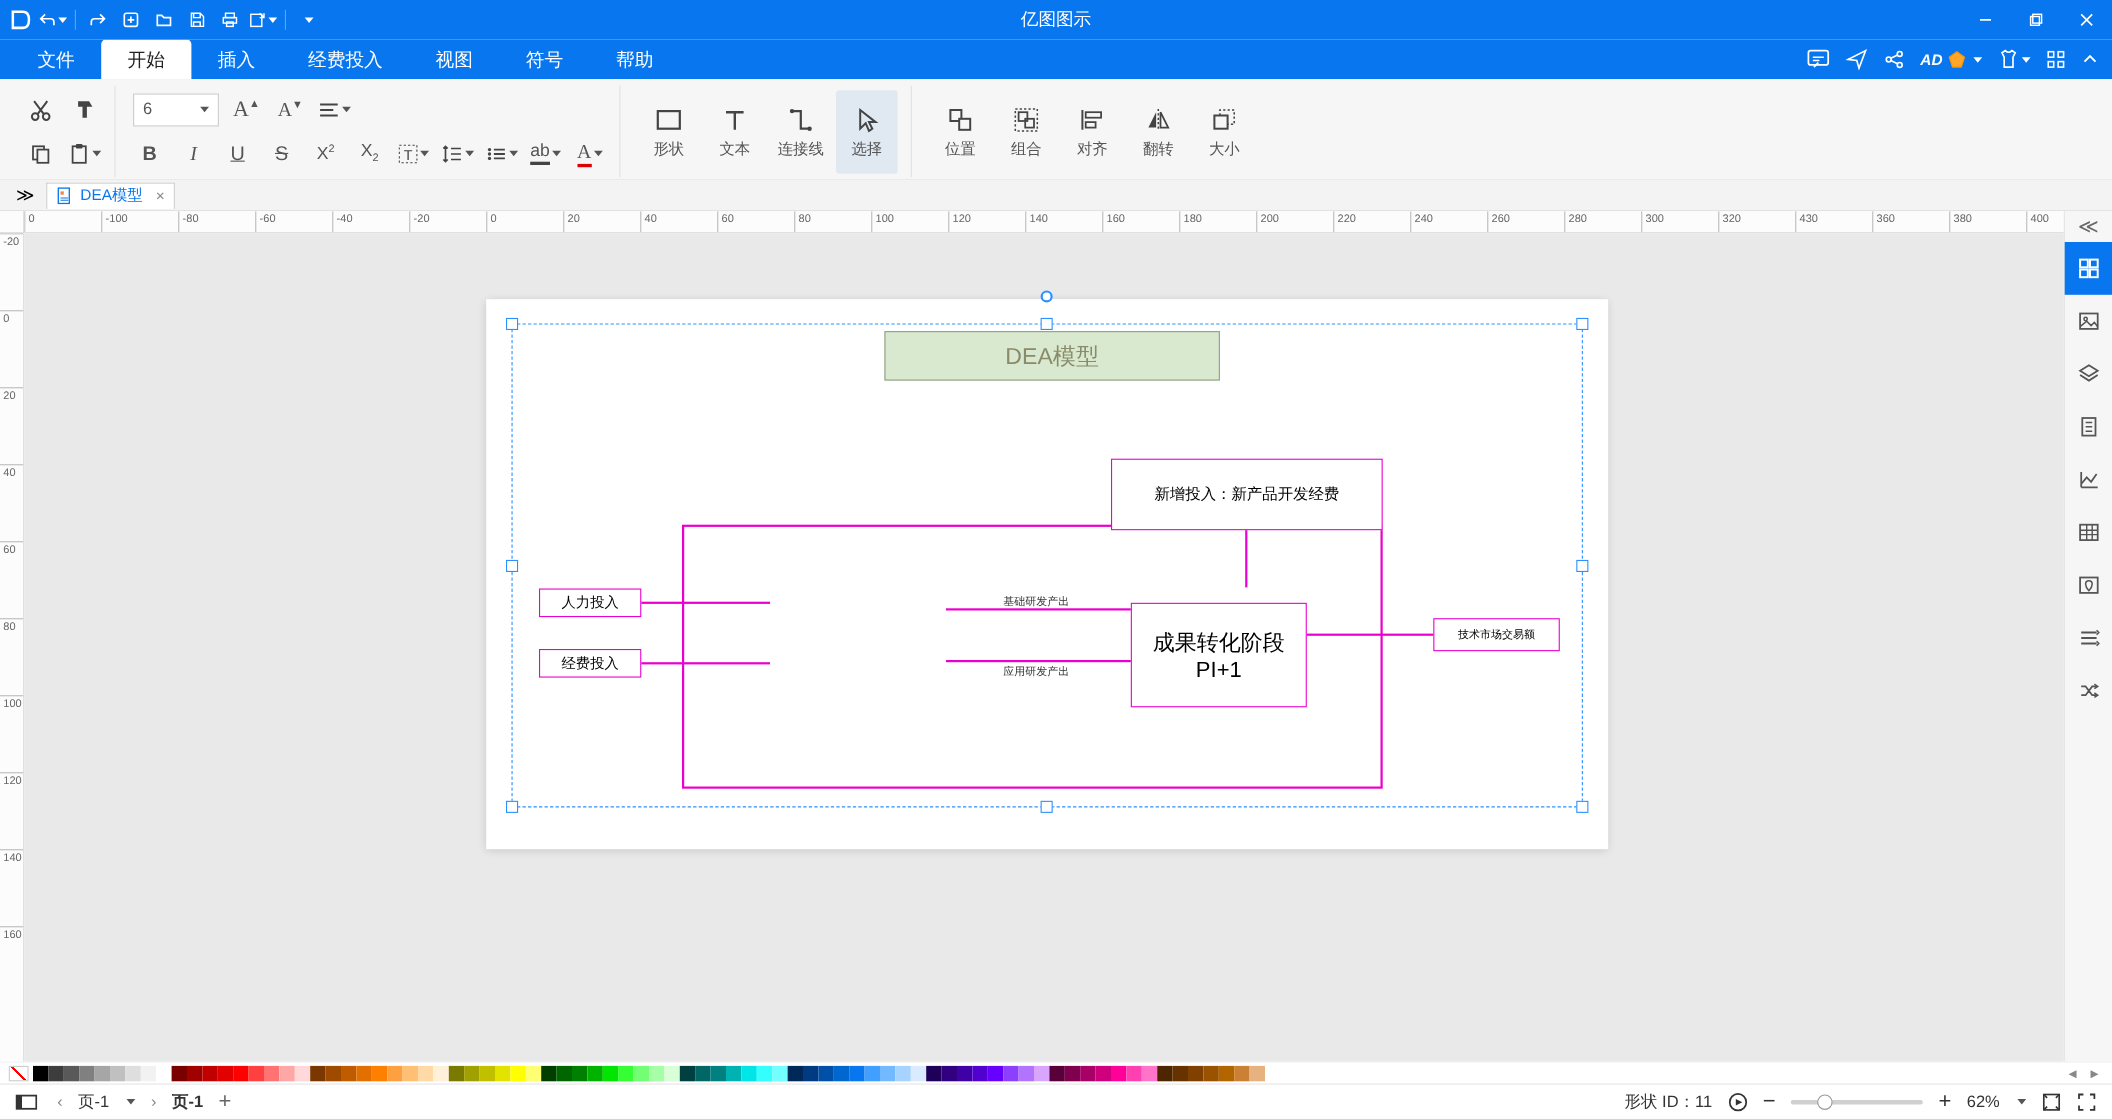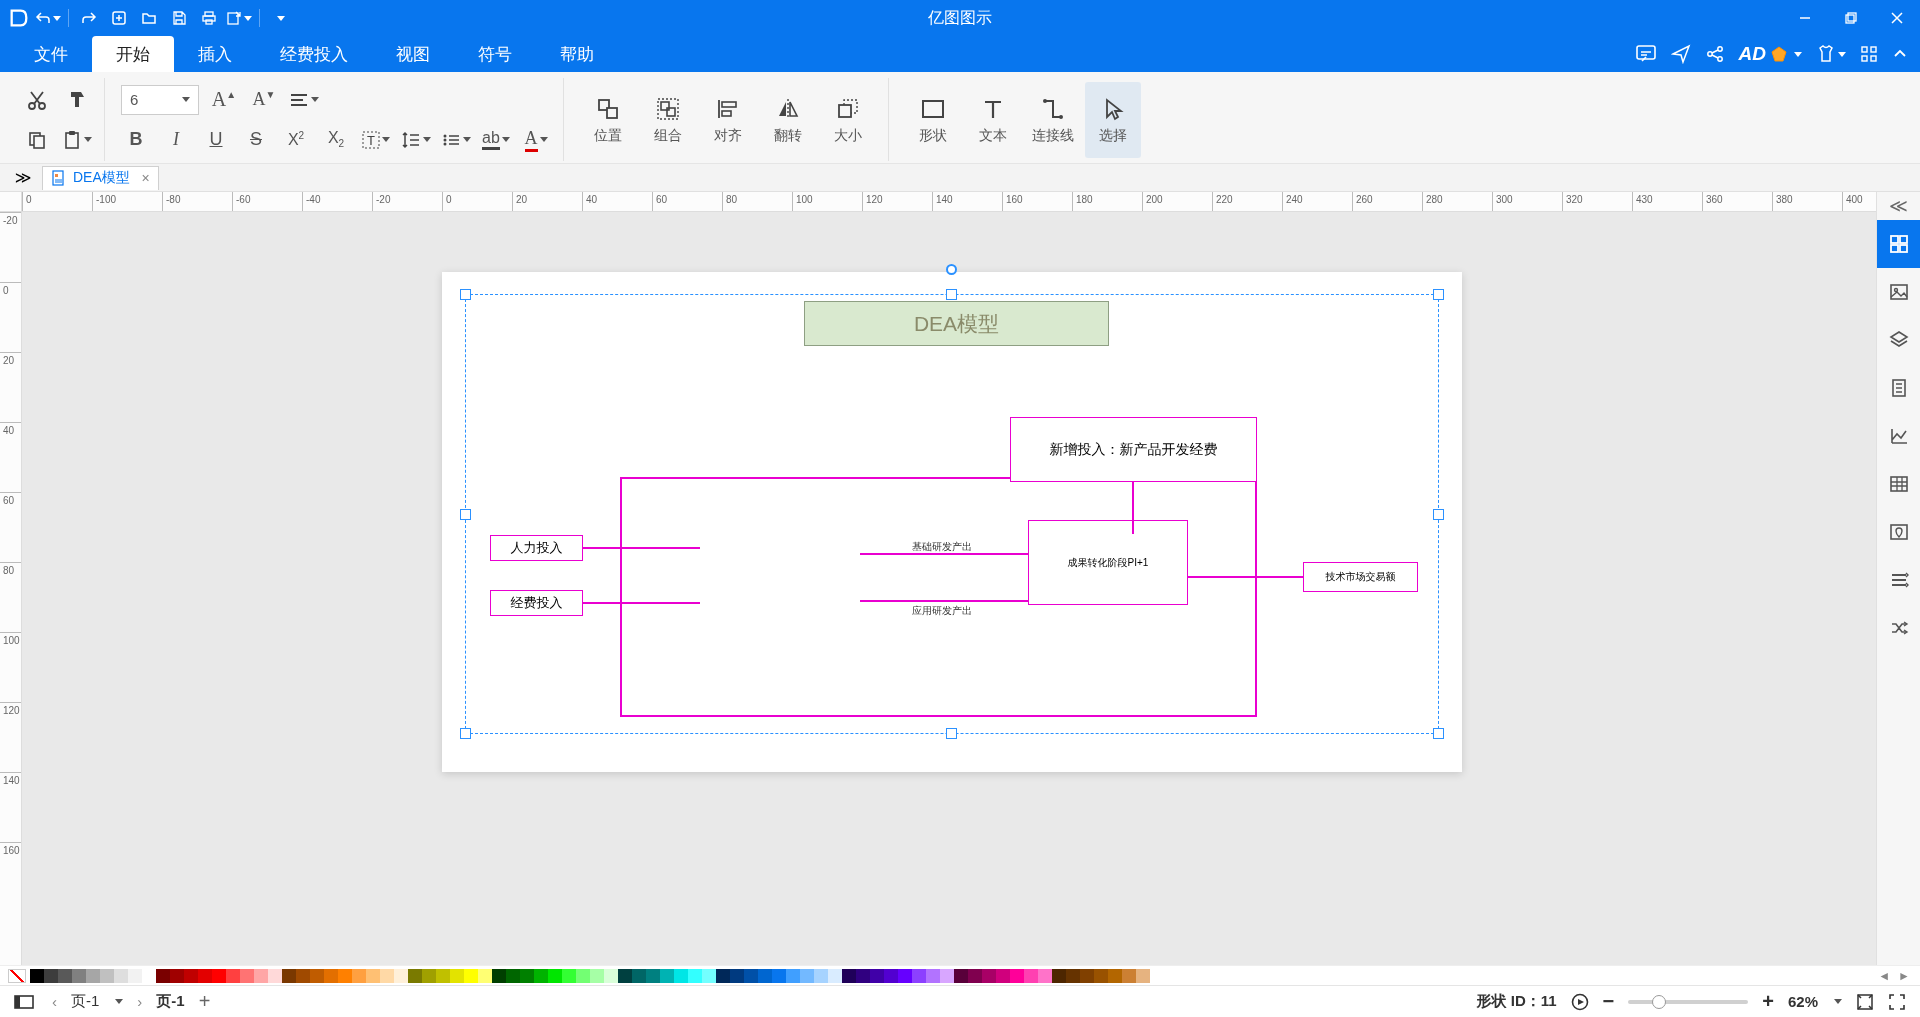--- a/index.html
+++ b/index.html
@@ -16,21 +16,21 @@
 .title-right { margin-left: auto; display: flex; align-items: center; }
 .title-right .wbtn { width: 46px; height: 36px; display: flex; align-items: center; justify-content: center; cursor: pointer; }
 
 
 .menubar { height: 36px; background: #0876ee; display: flex; align-items: stretch; color: #fff; padding-left: 10px; }
 .menubar .tab { padding: 0 24px; display: flex; align-items: center; justify-content: center; font-size: 17px; cursor: pointer; border-radius: 4px 4px 0 0; }
 .menubar .tab.active { background: #fff; color: #222; }
 .menubar .right-tools { margin-left: auto; display: flex; align-items: center; padding-right: 12px; gap: 14px; }
 .menubar .right-tools .rt { display: flex; align-items: center; cursor: pointer; }
 .menubar .right-tools svg { display: block; }
-.ad-badge { display: flex; align-items: center; gap: 4px; font-style: italic; font-weight: bold; font-size: 19px; }
+.ad-badge { display: flex; align-items: center; gap: 4px; font-style: italic; font-weight: bold; font-size: 14px; }
 
 
 .ribbon { height: 92px; background: #f6f6f6; border-bottom: 1px solid #e5e5e5; display: flex; align-items: stretch; padding: 6px 10px 2px; gap: 4px; color: #555; }
 .rgrp { display: flex; flex-direction: column; justify-content: center; padding: 0 12px; border-right: 1px solid #e1e1e1; }
 .rgrp:last-child { border-right: none; }
 .rgrp .row { display: flex; align-items: center; gap: 10px; height: 40px; }
 .ibtn { width: 30px; height: 32px; display: flex; align-items: center; justify-content: center; cursor: pointer; border-radius: 3px; }
 .ibtn.big { width: 56px; height: 76px; flex-direction: column; gap: 4px; font-size: 14px; }
 .ibtn.selected { background: #e0e9f2; }
 .caret-r { display: inline-block; width: 0; height: 0; border-left: 4px solid transparent; border-right: 4px solid transparent; border-top: 5px solid #555; margin-left: 2px; }
@@ -84,21 +84,21 @@
 .colorbar { height: 20px; display: flex; align-items: center; padding: 0 8px; gap: 0; background: #fff; border-top: 1px solid #eee; }
 .colorbar .nocolor { width: 18px; height: 14px; border: 1px solid #ccc; background: linear-gradient(45deg,transparent 46%,red 46%,red 54%,transparent 54%); margin-right: 4px; }
 .colorbar .sw { width: 14px; height: 14px; }
 .colorbar .nav { margin-left: auto; display: flex; gap: 4px; font-size: 12px; color: #888; }
 .colorbar .nav span { cursor: pointer; padding: 0 2px; }
 
 
 .statusbar { height: 32px; background: #fff; border-top: 1px solid #e5e5e5; display: flex; align-items: center; padding: 0 14px; font-size: 15px; color: #333; gap: 18px; }
 .statusbar .pagelist { display: flex; align-items: center; gap: 14px; }
 .statusbar .ptab { font-weight: bold; }
-.statusbar .right { margin-left: auto; display: flex; align-items: center; gap: 14px; font-weight: bold; }
+.statusbar .right { margin-left: auto; display: flex; align-items: center; gap: 14px; }
 .slider { width: 120px; height: 4px; background: #d0d0d0; border-radius: 2px; position: relative; }
 .slider .thumb { position: absolute; width: 14px; height: 14px; background: #fff; border: 1.5px solid #999; border-radius: 50%; top: -5px; left: 24px; }
 
 svg { display: block; }
 </style>
 </head>
 <body>
 
 <div class="titlebar">
   <div class="logo">
@@ -333,20 +333,49 @@
       <div class="ibtn">
           <span style="font-size:18px;font-family:serif;border-bottom:3px solid #d00">A</span>
           <span class="caret-r"></span>
         </div>
     </div>
   </div>
 
   <div class="rgrp" style="flex-direction:row;align-items:center;gap:4px">
     <div class="ibtn big">
         <svg width="28" height="28" viewBox="0 0 28 28">
+          <rect x="4" y="6" width="20" height="16" fill="none" stroke="#444" stroke-width="2"></rect>
+        </svg>
+        <span>形状</span>
+      </div>
+    <div class="ibtn big">
+        <svg width="28" height="28" viewBox="0 0 28 28">
+          <path d="M6 7 H22 M14 7 V23" stroke="#444" stroke-width="2.2"></path>
+        </svg>
+        <span>文本</span>
+      </div>
+    <div class="ibtn big">
+        <svg width="28" height="28" viewBox="0 0 28 28">
+          <path d="M6 6 H14 V22 H22" fill="none" stroke="#444" stroke-width="2"></path>
+          <circle cx="6" cy="6" r="2" fill="#444"></circle>
+          <circle cx="22" cy="22" r="2" fill="#444"></circle>
+        </svg>
+        <span>连接线</span>
+      </div>
+    <div class="ibtn big selected">
+        <svg width="28" height="28" viewBox="0 0 28 28">
+          <path d="M8 5 L8 22 L13 17 L16 24 L19 22 L16 16 L22 16 Z" fill="none" stroke="#444" stroke-width="1.8"></path>
+        </svg>
+        <span>选择</span>
+      </div>
+  </div>
+
+  <div class="rgrp" style="flex-direction:row;align-items:center;gap:4px">
+    <div class="ibtn big">
+        <svg width="28" height="28" viewBox="0 0 28 28">
           <rect x="5" y="5" width="10" height="10" fill="none" stroke="#444" stroke-width="1.8"></rect>
           <rect x="13" y="13" width="10" height="10" fill="#f6f6f6" stroke="#444" stroke-width="1.8"></rect>
         </svg>
         <span>位置</span>
       </div>
     <div class="ibtn big">
         <svg width="28" height="28" viewBox="0 0 28 28">
           <rect x="4" y="4" width="20" height="20" fill="none" stroke="#444" stroke-width="1.4" stroke-dasharray="2"></rect>
           <rect x="7" y="7" width="8" height="8" fill="none" stroke="#444" stroke-width="1.6"></rect>
           <rect x="13" y="13" width="8" height="8" fill="none" stroke="#444" stroke-width="1.6"></rect>
@@ -368,49 +397,20 @@
           <path d="M16 7 L23 21 H16 Z" fill="none" stroke="#444" stroke-width="1.6"></path>
         </svg>
         <span>翻转</span>
       </div>
     <div class="ibtn big">
         <svg width="28" height="28" viewBox="0 0 28 28">
           <rect x="5" y="10" width="12" height="12" fill="none" stroke="#444" stroke-width="1.8"></rect>
           <path d="M10 10 V5 H23 V18 H17" fill="none" stroke="#444" stroke-width="1.4" stroke-dasharray="2"></path>
         </svg>
         <span>大小</span>
-      </div>
-  </div>
-
-  <div class="rgrp" style="flex-direction:row;align-items:center;gap:4px">
-    <div class="ibtn big">
-        <svg width="28" height="28" viewBox="0 0 28 28">
-          <rect x="4" y="6" width="20" height="16" fill="none" stroke="#444" stroke-width="2"></rect>
-        </svg>
-        <span>形状</span>
-      </div>
-    <div class="ibtn big">
-        <svg width="28" height="28" viewBox="0 0 28 28">
-          <path d="M6 7 H22 M14 7 V23" stroke="#444" stroke-width="2.2"></path>
-        </svg>
-        <span>文本</span>
-      </div>
-    <div class="ibtn big">
-        <svg width="28" height="28" viewBox="0 0 28 28">
-          <path d="M6 6 H14 V22 H22" fill="none" stroke="#444" stroke-width="2"></path>
-          <circle cx="6" cy="6" r="2" fill="#444"></circle>
-          <circle cx="22" cy="22" r="2" fill="#444"></circle>
-        </svg>
-        <span>连接线</span>
-      </div>
-    <div class="ibtn big selected">
-        <svg width="28" height="28" viewBox="0 0 28 28">
-          <path d="M8 5 L8 22 L13 17 L16 24 L19 22 L16 16 L22 16 Z" fill="none" stroke="#444" stroke-width="1.8"></path>
-        </svg>
-        <span>选择</span>
       </div>
   </div>
 
 </div>
 
 <div class="doctabs">
   <div class="expand">≫</div>
   <div class="dtab">
     <svg class="icon" viewBox="0 0 16 16">
         <rect x="2" y="1" width="10" height="14" fill="#fff" stroke="#0876ee" stroke-width="1.2"></rect>
@@ -567,21 +567,21 @@
               <span>新增投入：新产品开发经费</span>
             </div>
 
           <div class="fbox" style="left:48px;top:263px;width:93px;height:26px;font-size:13px">
               <span>人力投入</span>
             </div>
           <div class="fbox" style="left:48px;top:318px;width:93px;height:26px;font-size:13px">
               <span>经费投入</span>
             </div>
 
-          <div class="fbox" style="left:586px;top:248px;width:160px;height:85px;font-size:10px">
+          <div class="fbox" style="left:586px;top:276px;width:160px;height:95px;font-size:20px">
               <span>成果转化阶段PI+1</span>
             </div>
 
           <div class="fbox tiny" style="left:861px;top:290px;width:115px;height:30px">
               <span>技术市场交易额</span>
             </div>
 
           <div class="fconn" style="left:141px;top:275px;width:117px;height:1.5px"></div>
           <div class="fconn" style="left:141px;top:330px;width:117px;height:1.5px"></div>
           <div class="fconn" style="left:418px;top:281px;width:168px;height:1.5px"></div>

